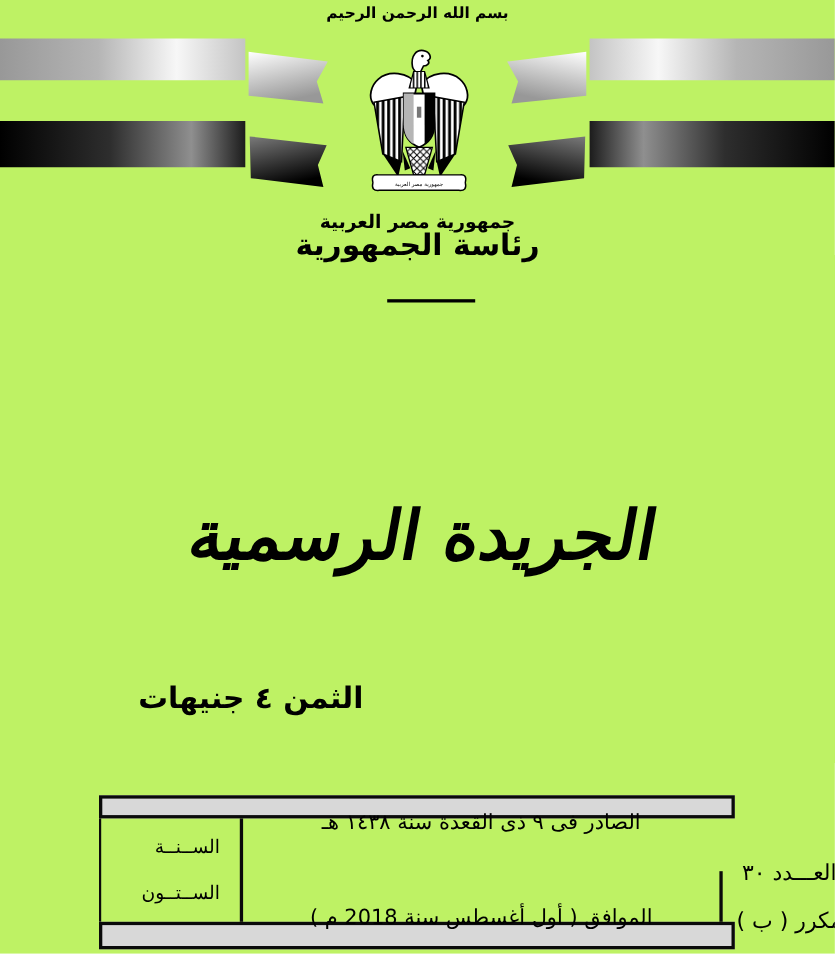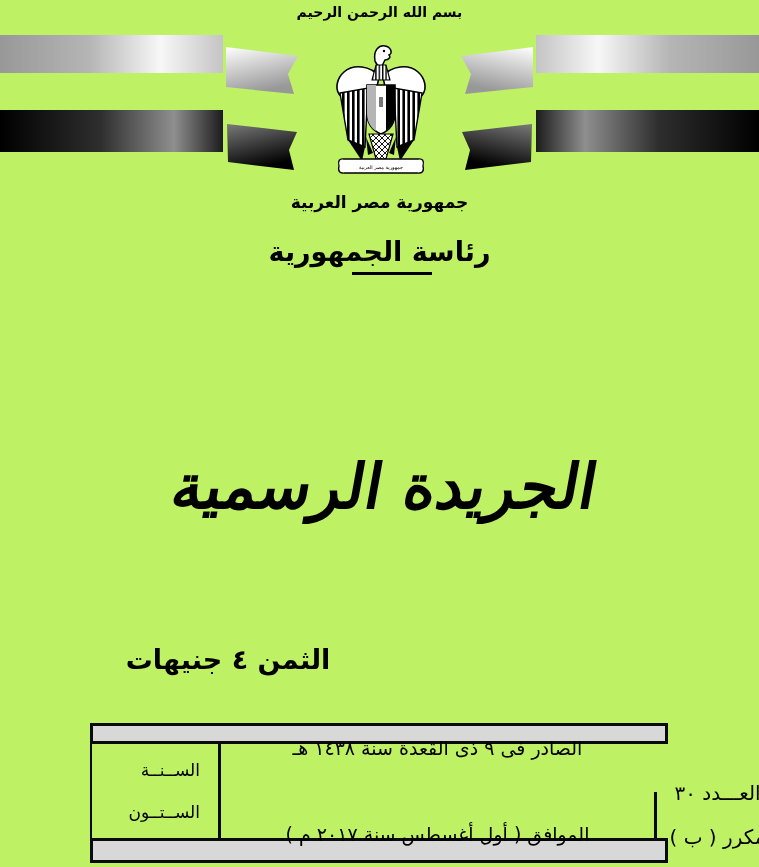--- a/index.html
+++ b/index.html
@@ -4,27 +4,27 @@
 <style>
   html,body{margin:0;padding:0;background:#fff;}
   .page{
     position:relative;width:759px;height:867px;background:#bef264;
     font-family:"DejaVu Sans",sans-serif;color:#000;overflow:hidden;
   }
   .abs{position:absolute;}
   .center-text{left:0;right:0;text-align:center;}
   .basmala{top:4px;font-size:14px;font-weight:bold;}
   .republic-line{top:192px;font-size:17px;font-weight:bold;letter-spacing:1px;}
-  .presidency-line{top:236px;font-size:27px;font-weight:bold;}
+  .presidency-line{top:208px;font-size:27px;font-weight:bold;}
   .presidency-underline{top:272px;left:352px;width:80px;height:3px;background:#000;}
   .gazette-title{
     top:432px;font-size:62px;font-weight:bold;font-style:italic;
     transform:skewX(4deg);line-height:110px;
   }
-  .price-line{top:644px;left:106px;width:244px;text-align:center;
+  .price-line{top:620px;left:106px;width:244px;text-align:center;
     font-size:27px;font-weight:bold;}
   .issue-table{top:723px;left:90px;width:578px;}
   .issue-table *{box-sizing:border-box;}
   .bar{width:578px;background:#d8d8d8;border:3px solid #0a0a0a;}
   .bar-top{height:21px;}
   .bar-bottom{height:25px;}
   .table-body{
     display:flex;flex-direction:row;height:94px;width:690px;
     border-left:2px solid #0a0a0a;border-right:2px solid #0a0a0a;
   }
@@ -129,21 +129,21 @@
 
   <div class="abs issue-table">
     <div class="bar bar-top"></div>
     <div class="table-body">
       <div class="cell cell-year" dir="rtl">
         <div>الســنــة</div>
         <div>الســتــون</div>
       </div>
       <div class="cell cell-date" dir="rtl">
         <div>الصادر فى ٩ ذى القعدة سنة ١٤٣٨ هـ</div>
-        <div>الموافق ( أول أغسطس سنة ٢٠١٧ م )</div>
+        <div>الموافق ( أول أغسطس سنة 2018 م )</div>
       </div>
       <div class="cell cell-issue" dir="rtl">
         <div>العـــدد ٣٠</div>
         <div>مكرر ( ب )</div>
       </div>
     </div>
     <div class="bar bar-bottom"></div>
   </div>
 
 </div>

